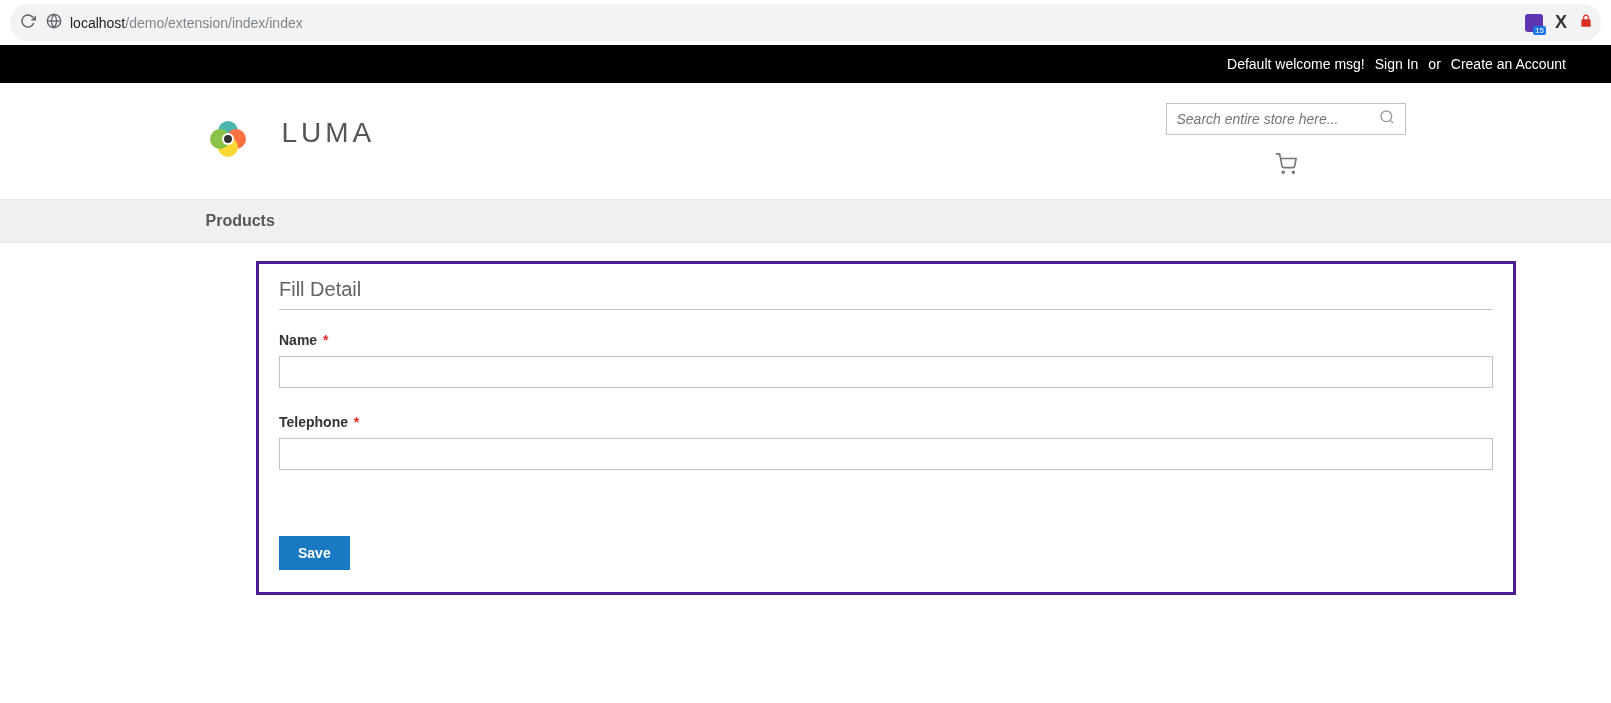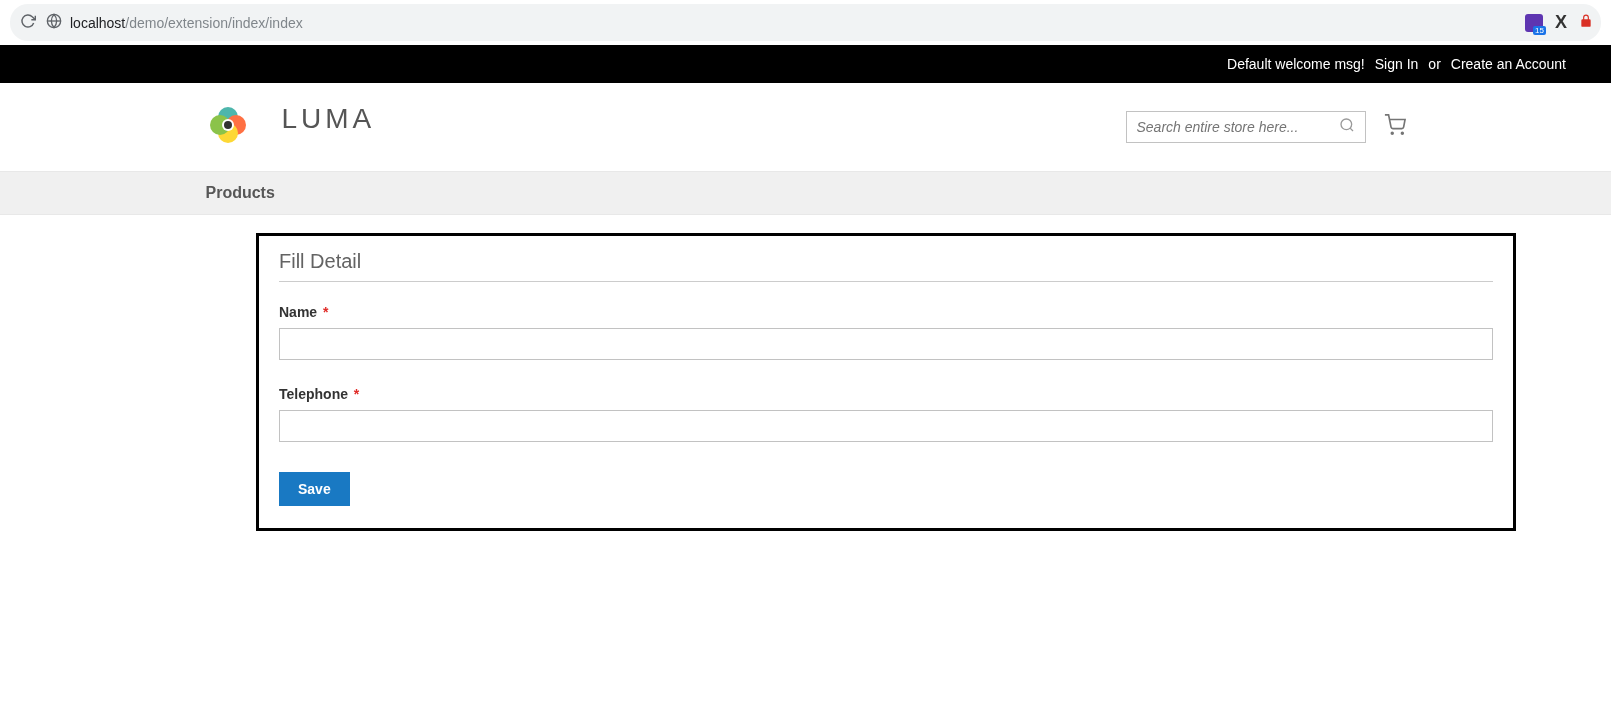--- a/index.html
+++ b/index.html
@@ -41,21 +41,21 @@
     .header-row {
       max-width: 1280px;
       margin: 0 auto;
       padding: 20px 40px;
       display: flex;
       align-items: center;
       justify-content: space-between;
     }
     .logo { display: flex; align-items: flex-start; gap: 32px; }
     .logo-text { font-size: 28px; letter-spacing: 4px; color: #555; font-weight: 400; }
-    .header-right { display: flex; align-items: center; gap: 18px; }
+    .header-right { display: flex; align-items: center; gap: 18px; flex-direction: column; }
     .search-box {
       border: 1px solid #c2c2c2;
       height: 32px;
       width: 240px;
       display: flex;
       align-items: center;
       padding: 0 10px;
     }
     .search-box input {
       border: none;
@@ -71,21 +71,21 @@
     .nav-bar {
       background: #f0f0f0;
       border-top: 1px solid #e8e8e8;
       border-bottom: 1px solid #e8e8e8;
     }
     .nav-inner { max-width: 1280px; margin: 0 auto; padding: 12px 40px; }
     .nav-link { font-size: 16px; color: #575757; font-weight: 600; cursor: pointer; }
     
     .page-content { padding: 18px 18px; }
     .highlight-box {
-      border: 3px solid #000000;
+      border: 3px solid #4c1d95;
       padding: 14px 20px 22px 20px;
       max-width: 1260px;
       margin-left: 238px;
       margin-right: 55px;
     }
     .legend {
       font-size: 20px;
       font-weight: 300;
       color: #636363;
       border-bottom: 1px solid #ccc;
@@ -105,20 +105,21 @@
     }
     .actions { margin-top: 30px; }
     .save-btn {
       background: #1979c3;
       color: #fff;
       border: 1px solid #1979c3;
       font-size: 14px;
       font-weight: 600;
       padding: 8px 18px;
       cursor: pointer;
+      margin-top: 36px;
     }
   </style>
 </head>
 <body>
 
 <div class="browser-bar">
   <span class="browser-reload">
     <svg width="16" height="16" viewBox="0 0 24 24" fill="none" stroke="currentColor" stroke-width="2.2">
         <path d="M23 4v6h-6"></path>
         <path d="M20.49 15a9 9 0 1 1-2.12-9.36L23 10"></path>

